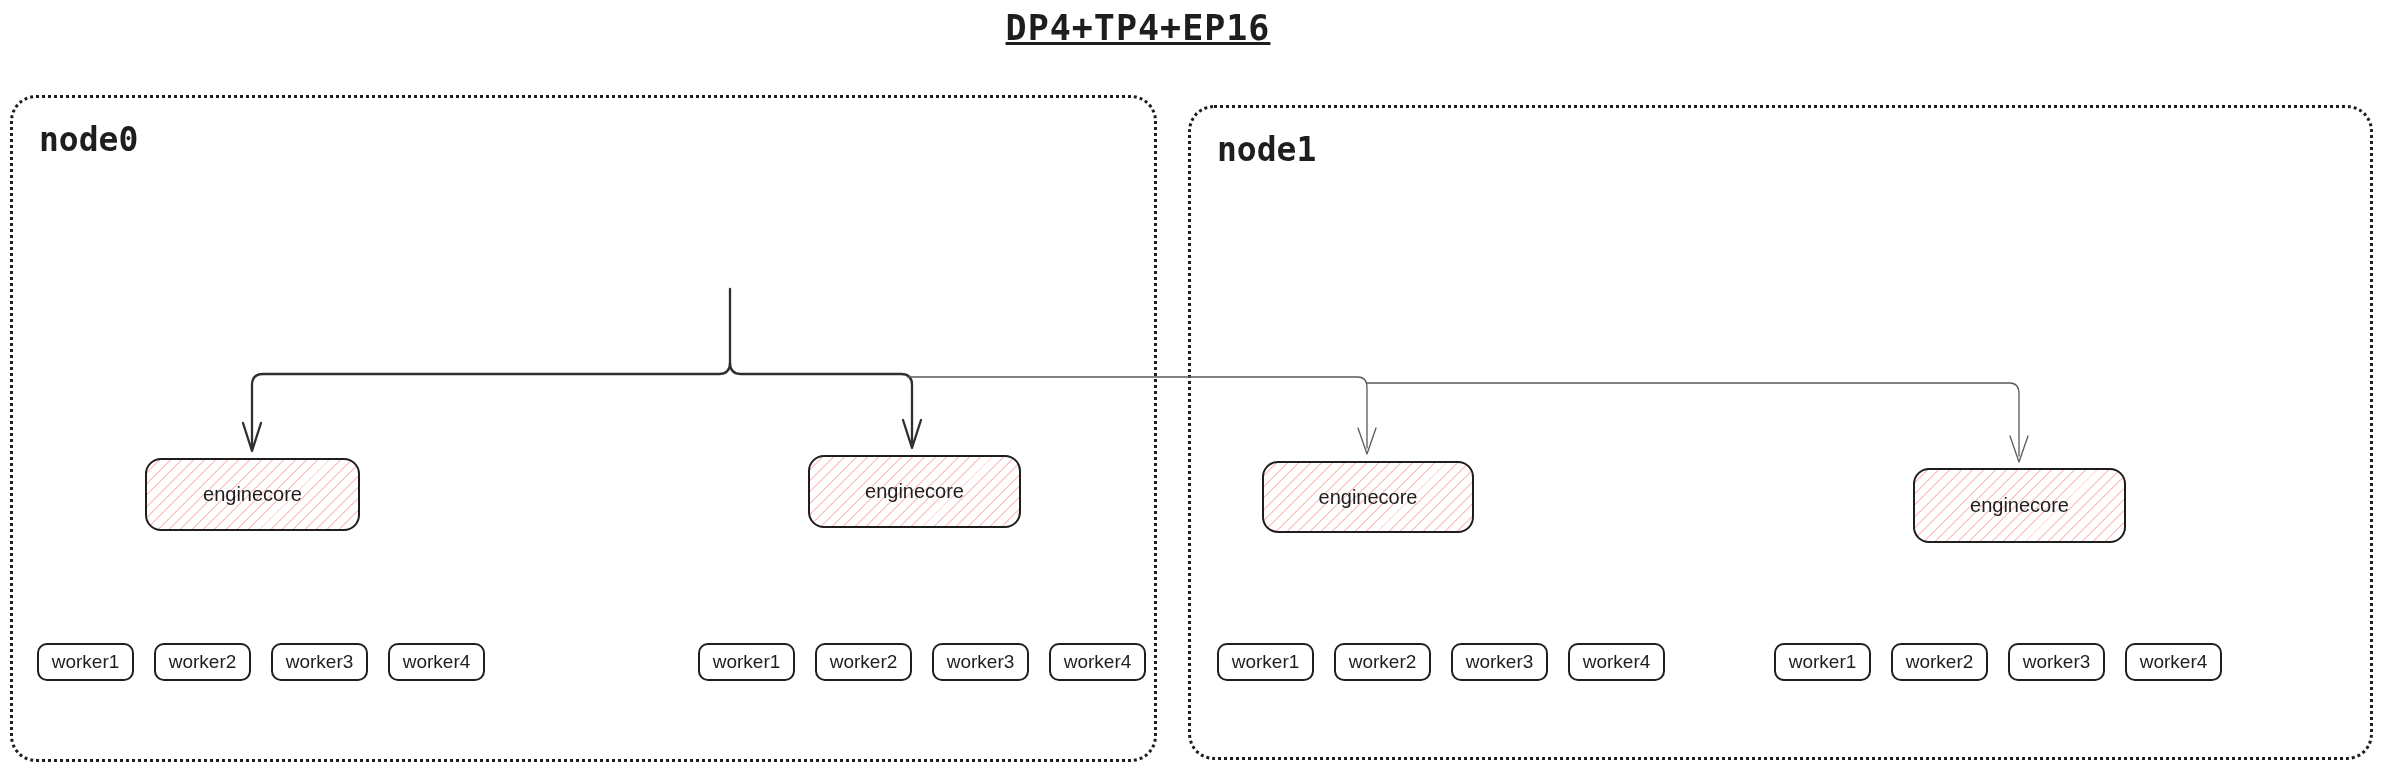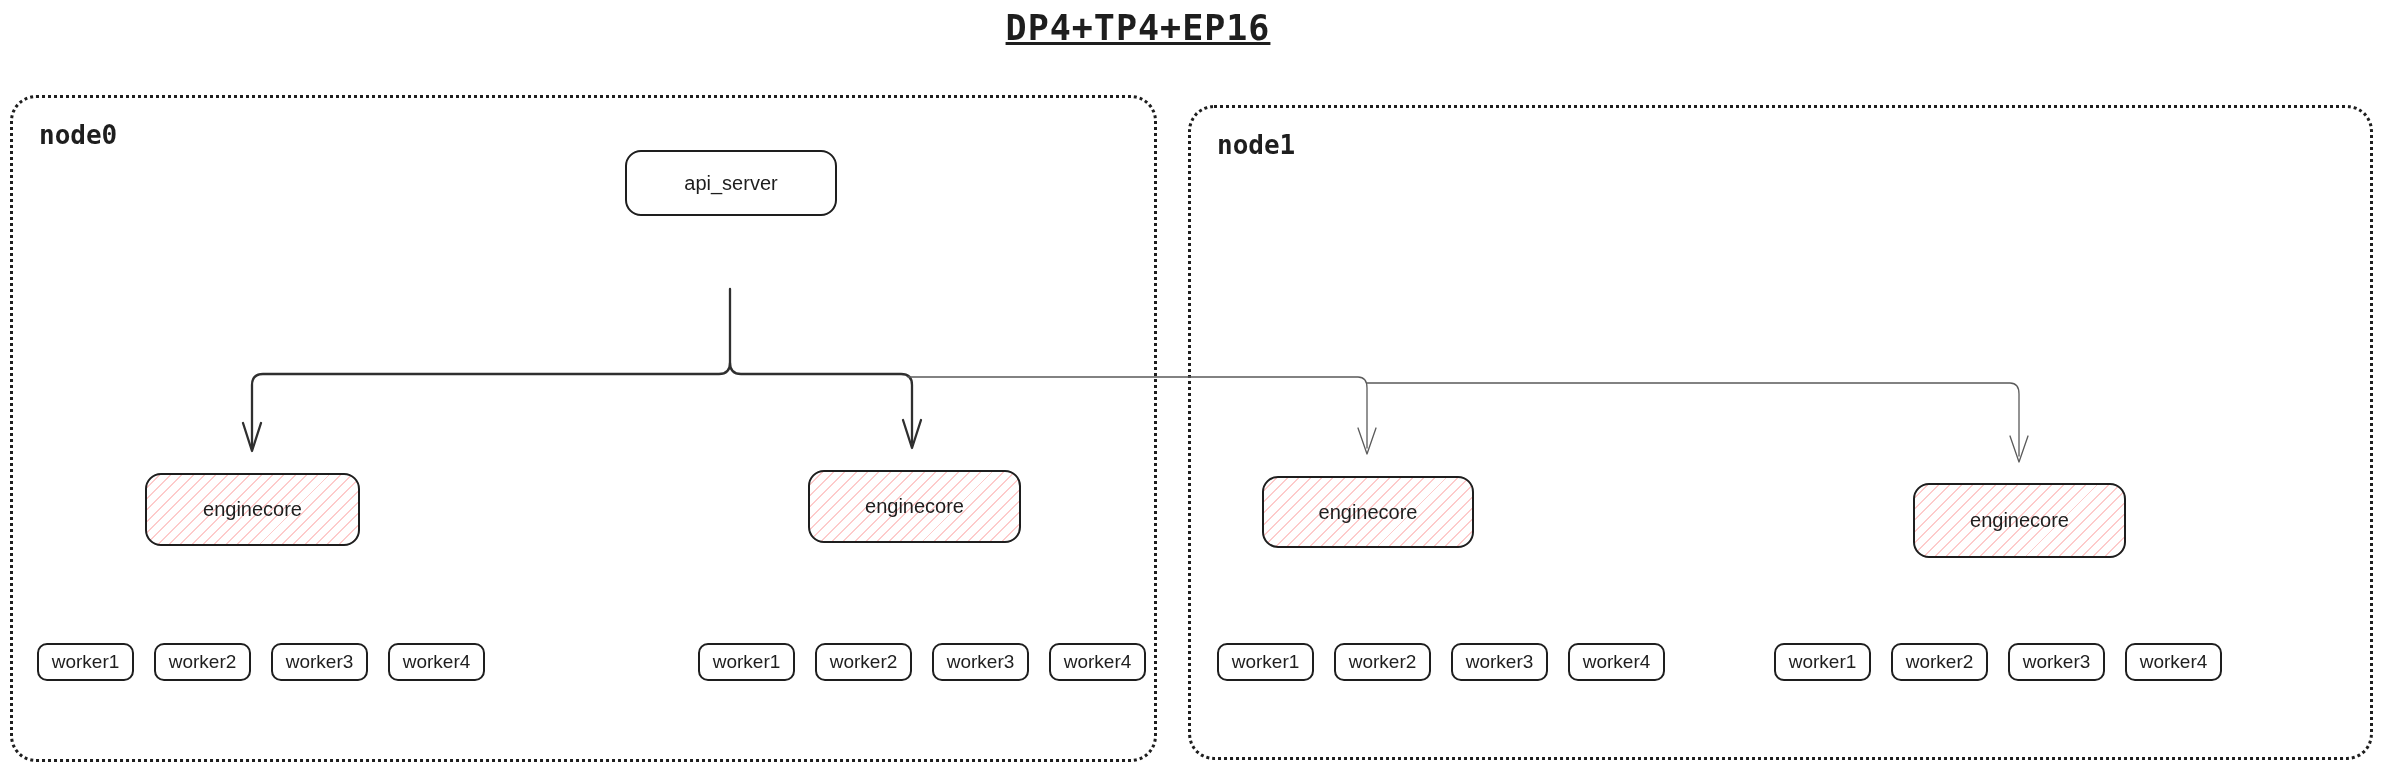--- a/index.html
+++ b/index.html
@@ -29,21 +29,21 @@
     box-sizing:border-box;
     background:transparent;
   }
   .node0{left:10px;top:95px;width:1147px;height:667px;}
   .node1{left:1188px;top:105px;width:1185px;height:655px;}
   .node-label{
     position:absolute;
     left:26px;top:22px;
     font-family:"DejaVu Sans Mono",monospace;
     font-weight:700;
-    font-size:26px;
+    font-size:33px;
   }
   .shape{
     position:absolute;
     border:2.5px solid #1e1e1e;
     box-sizing:border-box;
     display:flex;align-items:center;justify-content:center;
     font-size:20px;
     background:#ffffff;
     border-radius:16px;
   }
@@ -55,21 +55,20 @@
         rgba(64,192,87,0.32) 0px, rgba(64,192,87,0.32) 1.6px,
         transparent 1.6px, transparent 9px),
       #ffffff;
   }
   .enginecore{
     background:
       repeating-linear-gradient(135deg,
         rgba(250,82,82,0.30) 0px, rgba(250,82,82,0.30) 1.4px,
         transparent 1.4px, transparent 8px),
       #ffffff;
-    margin-top: 15px;
   }
   .ec1{left:145px;top:458px;width:215px;height:73px;}
   .ec2{left:808px;top:455px;width:213px;height:73px;}
   .ec3{left:1262px;top:461px;width:212px;height:72px;}
   .ec4{left:1913px;top:468px;width:213px;height:75px;}
   .worker-group{
     position:absolute;
     top:643px;
     display:flex;
     gap:20px;
@@ -115,23 +114,20 @@
     <path d="M730,363 Q730,374 741,374 L901,374 Q912,374 912,385 L912,443" fill="none" stroke="#2f2f2f" stroke-width="2.3" stroke-linecap="round"></path>
     <path d="M903,420 L912,448 L921,420" fill="none" stroke="#2f2f2f" stroke-width="2.3" stroke-linecap="round" stroke-linejoin="round"></path>
 
     <path d="M908,377 L1358,377 Q1367,377 1367,388 L1367,448" fill="none" stroke="#5a5a5a" stroke-width="1.3" stroke-linecap="round"></path>
     <path d="M1358,428 L1367,454 L1376,428" fill="none" stroke="#5a5a5a" stroke-width="1.3" stroke-linecap="round" stroke-linejoin="round"></path>
 
     <path d="M1367,383 L2010,383 Q2019,383 2019,394 L2019,456" fill="none" stroke="#5a5a5a" stroke-width="1.3" stroke-linecap="round"></path>
     <path d="M2010,436 L2019,462 L2028,436" fill="none" stroke="#5a5a5a" stroke-width="1.3" stroke-linecap="round" stroke-linejoin="round"></path>
   </svg>
 
-  <div class="shape api-server">
-    <span>api_server</span>
-  </div>
 
   <div class="shape enginecore ec1">
     <span>enginecore</span>
   </div>
   <div class="shape enginecore ec2">
     <span>enginecore</span>
   </div>
   <div class="shape enginecore ec3">
     <span>enginecore</span>
   </div>

